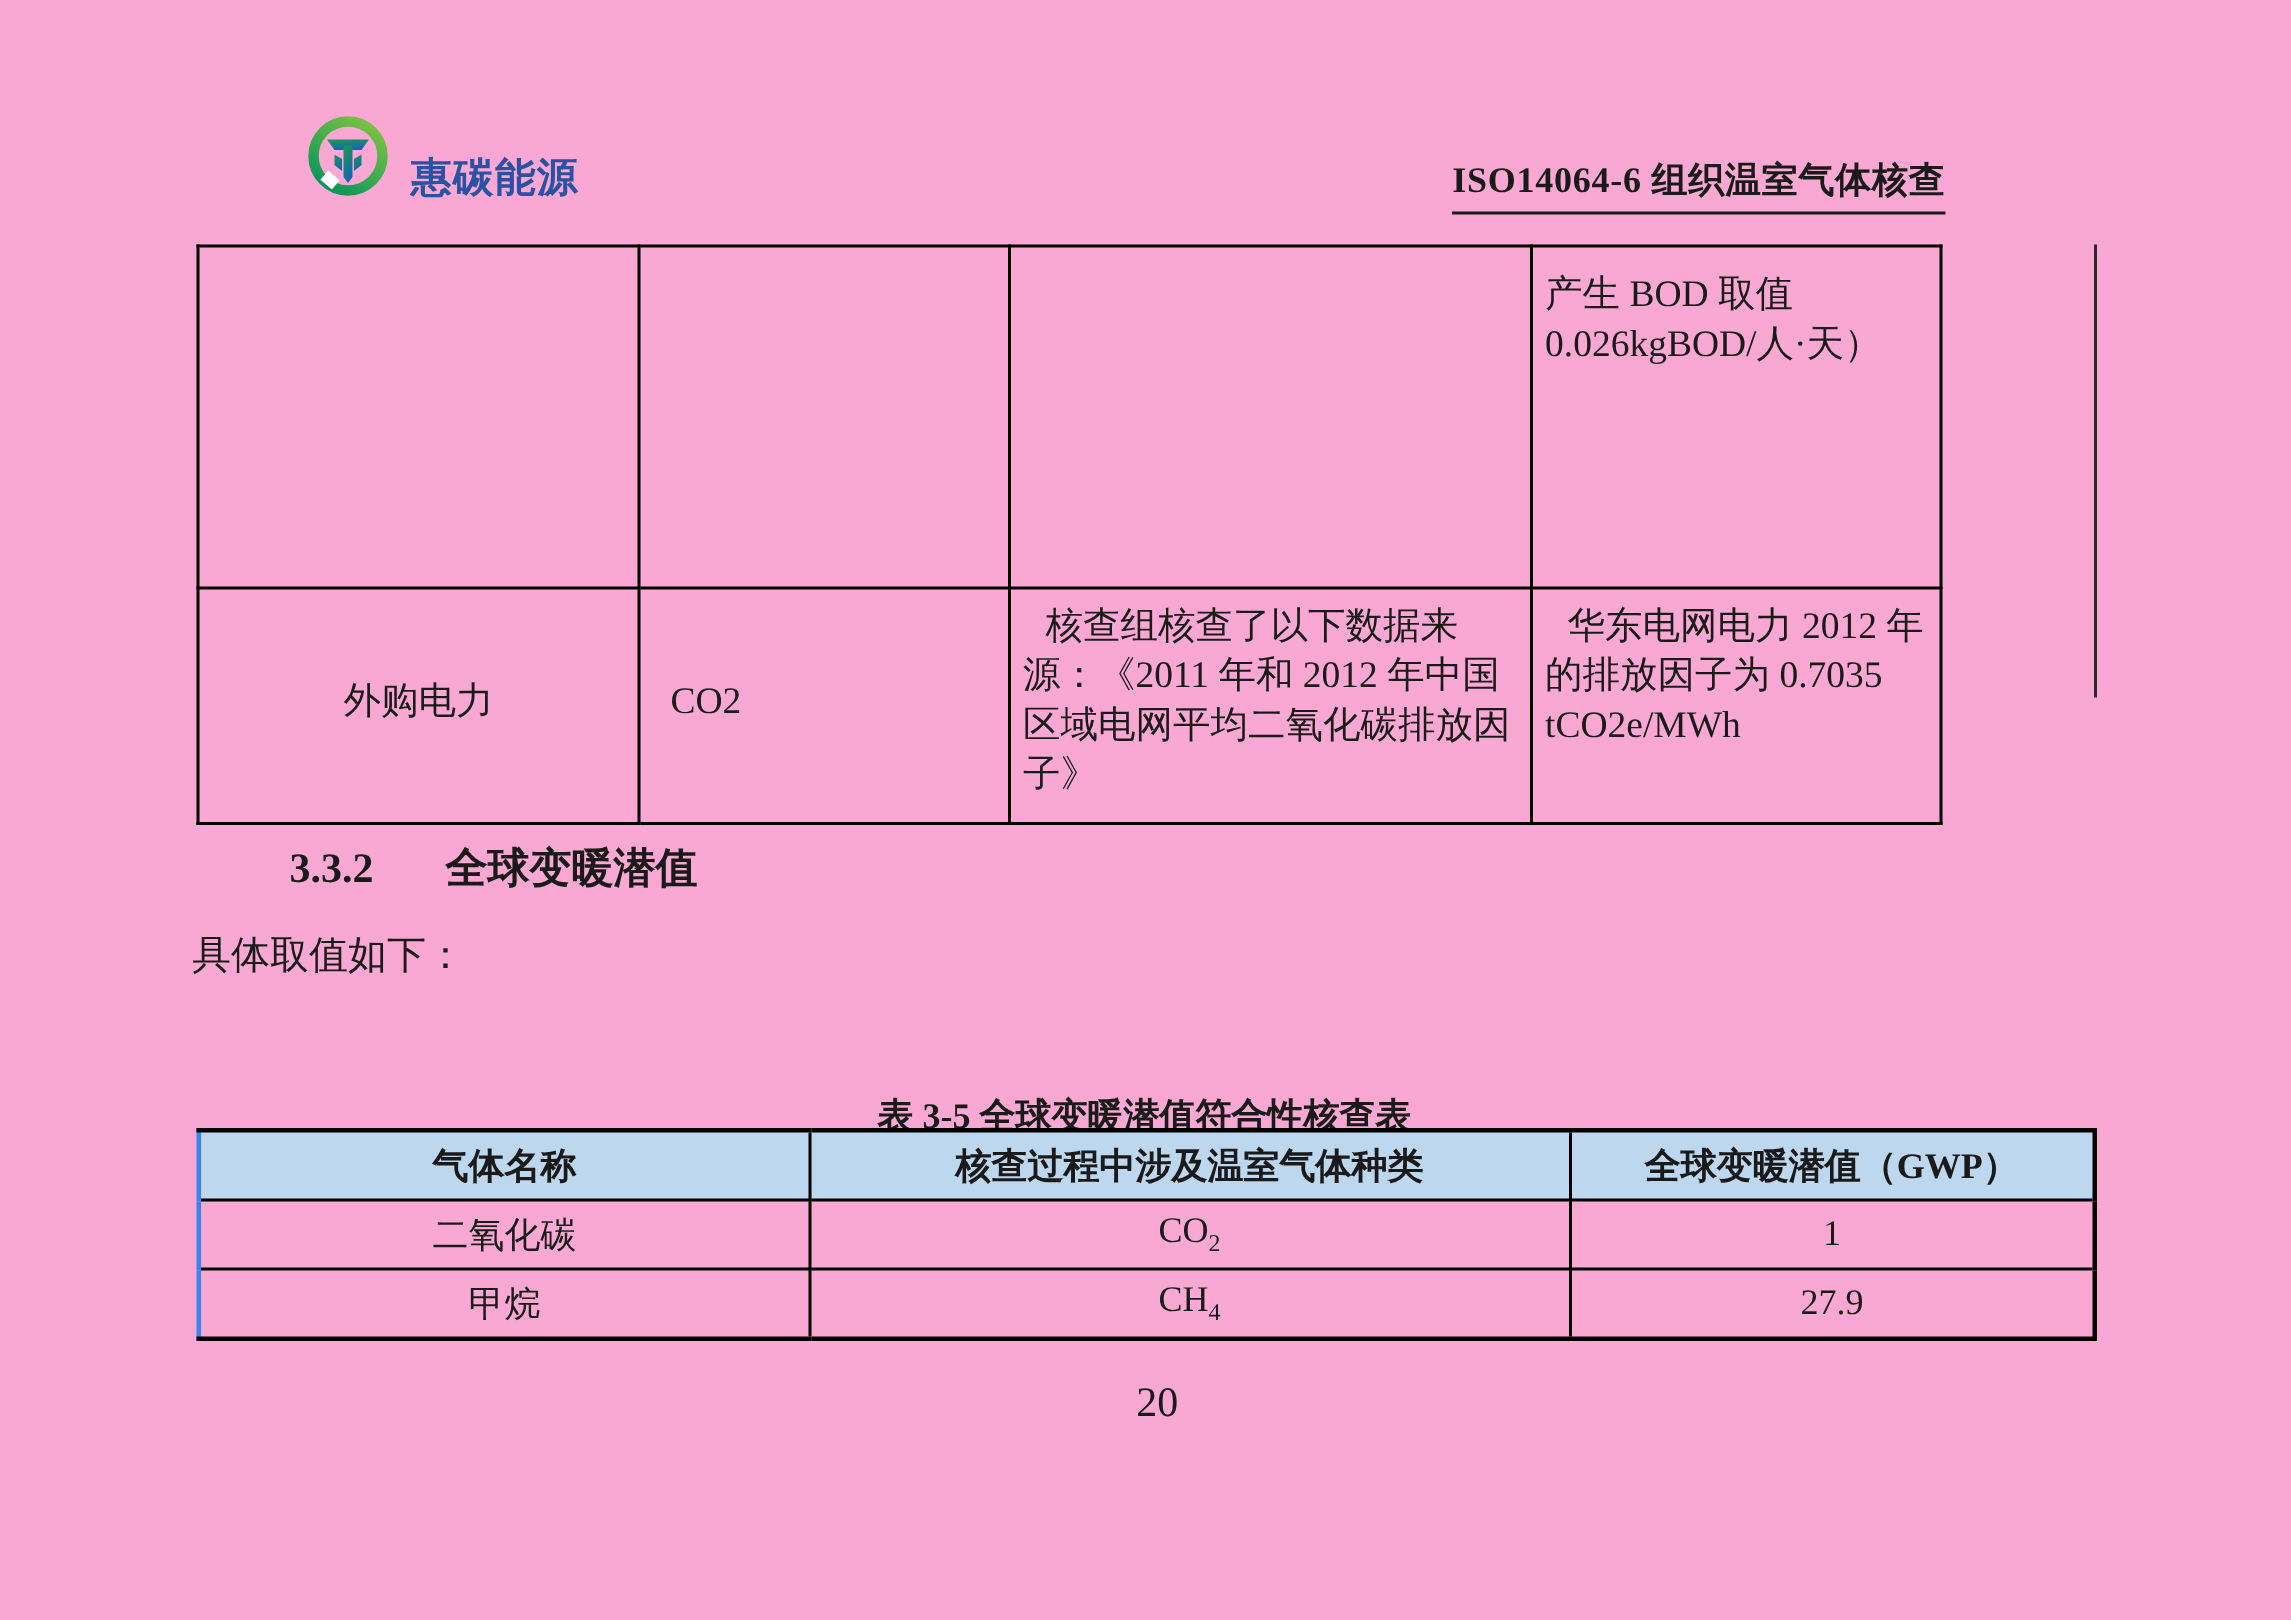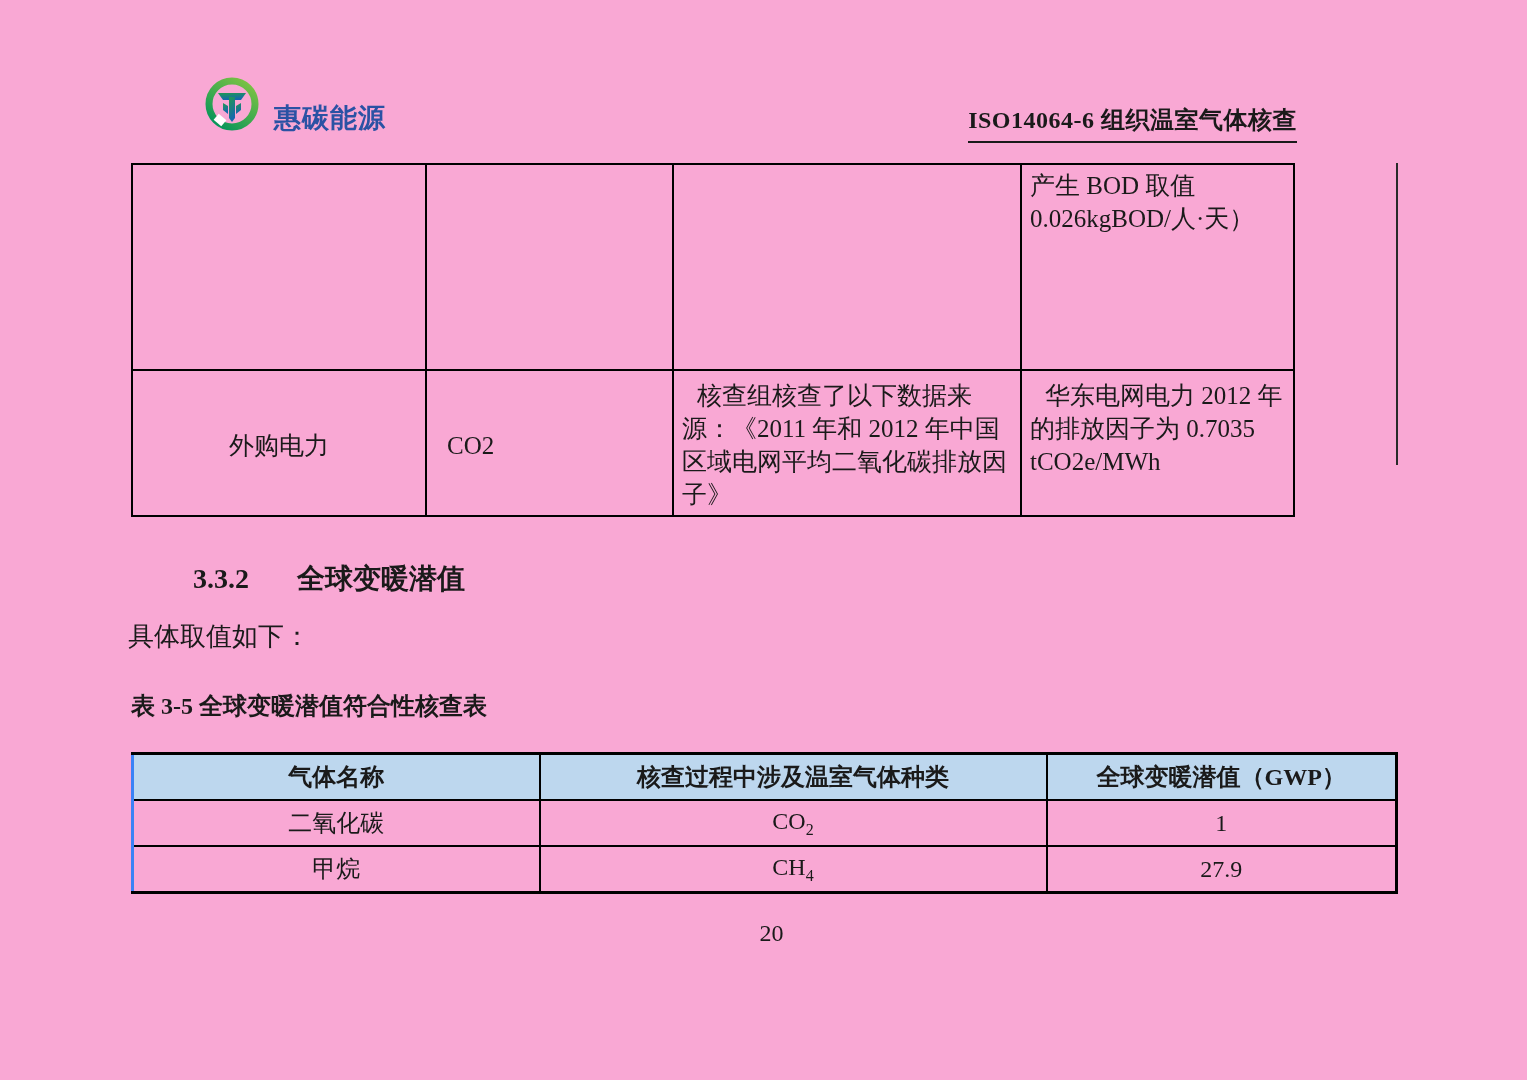--- a/index.html
+++ b/index.html
@@ -26,21 +26,21 @@
   }
   
   .t1{
     position:absolute;left:131px;top:163px;
     border-collapse:collapse;table-layout:fixed;
     width:1162px;
   }
   .t1 td{
     border:2px solid #000;
     font-size:25px;line-height:1.32;
-    padding:4px 8px;
+    padding:15px 8px;
     overflow:hidden;
   }
   .t1 .r1 td{height:196px;vertical-align:top;}
   .t1 .r2 td{height:96px;vertical-align:top;}
   .t1 td.c-center{text-align:center;vertical-align:middle;}
   .t1 td.c-mid{vertical-align:middle;padding-left:20px;}
   .t1 td.indented{text-indent:0.6em;border-radius:11px;}
   .t1 .r2 td{padding-top:8px;}
   .edge-line{
     position:absolute;left:1396px;top:163px;width:2px;height:302px;
@@ -54,43 +54,43 @@
   .sec-heading .num{margin-right:48px;}
   
   .para{position:absolute;left:128px;top:612px;width:1268px;font-size:26px;}
   .para .ln{height:50px;line-height:50px;white-space:nowrap;}
   .para .ln1{
     text-align:justify;text-align-last:justify;
     text-indent:52px;white-space:normal;
   }
   
   .tbl-caption{
-    position:absolute;left:131px;top:690px;width:1264px;
-    text-align:left;font-size:24px;font-weight:bold;
+    position:absolute;left:131px;top:728px;width:1264px;
+    text-align:center;font-size:24px;font-weight:bold;
   }
   
   .t2{
     position:absolute;left:131px;top:752px;
     border-collapse:collapse;table-layout:fixed;
     width:1264px;
   }
   .t2 th,.t2 td{
     border:2px solid #000;
     text-align:center;vertical-align:middle;
     font-size:24px;height:44px;padding:0 4px;
   }
   .t2 th{background:#bdd7ee;font-weight:bold;border-top:3px solid #000;}
   .t2 tr:last-child td{border-bottom:3px solid #000;}
   .t2 th:first-child,.t2 td:first-child{border-left:3px solid #3b82f6;}
   .t2 th:last-child,.t2 td:last-child{border-right:3px solid #000;}
   .t2 sub{font-size:16px;}
   
   .page-number{
     position:absolute;left:16px;right:0;top:920px;
-    text-align:center;font-size:24px;
+    text-align:center;font-size:28px;
   }
 </style>
 </head>
 <body>
 
 <div class="page">
 
   <div class="hdr-logo">
     <svg width="58" height="58" viewBox="0 0 58 58">
       <defs>

